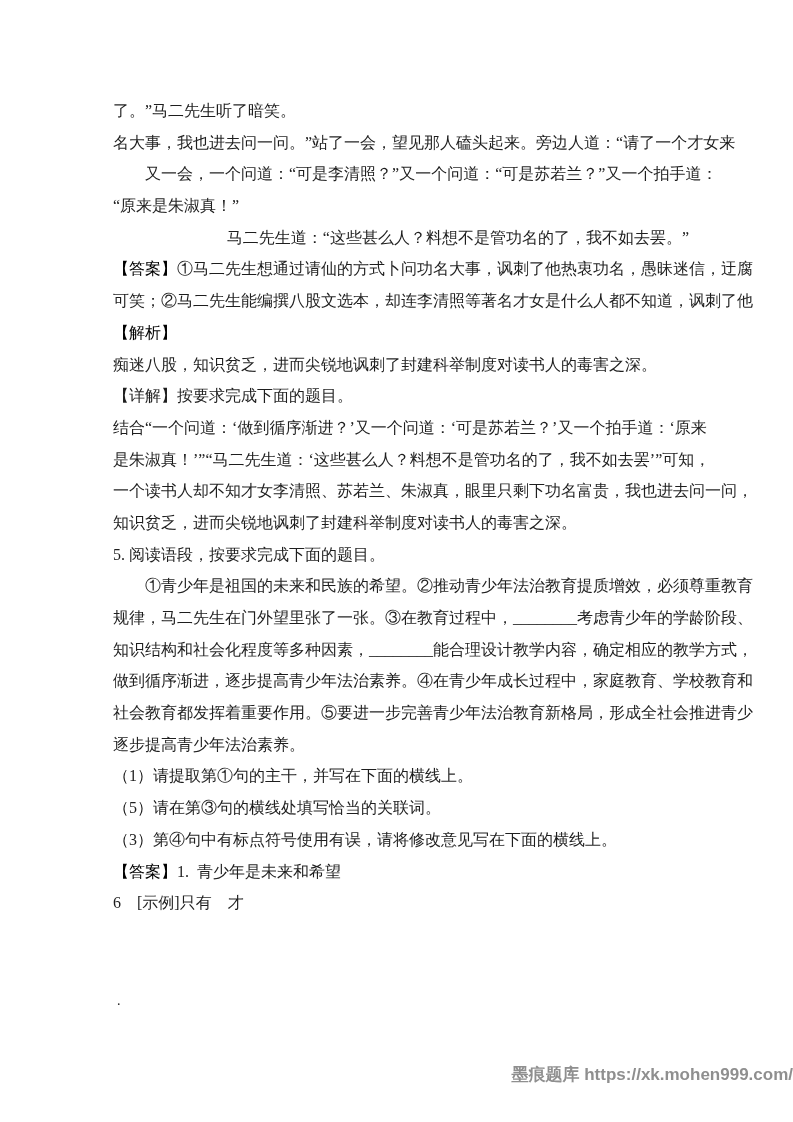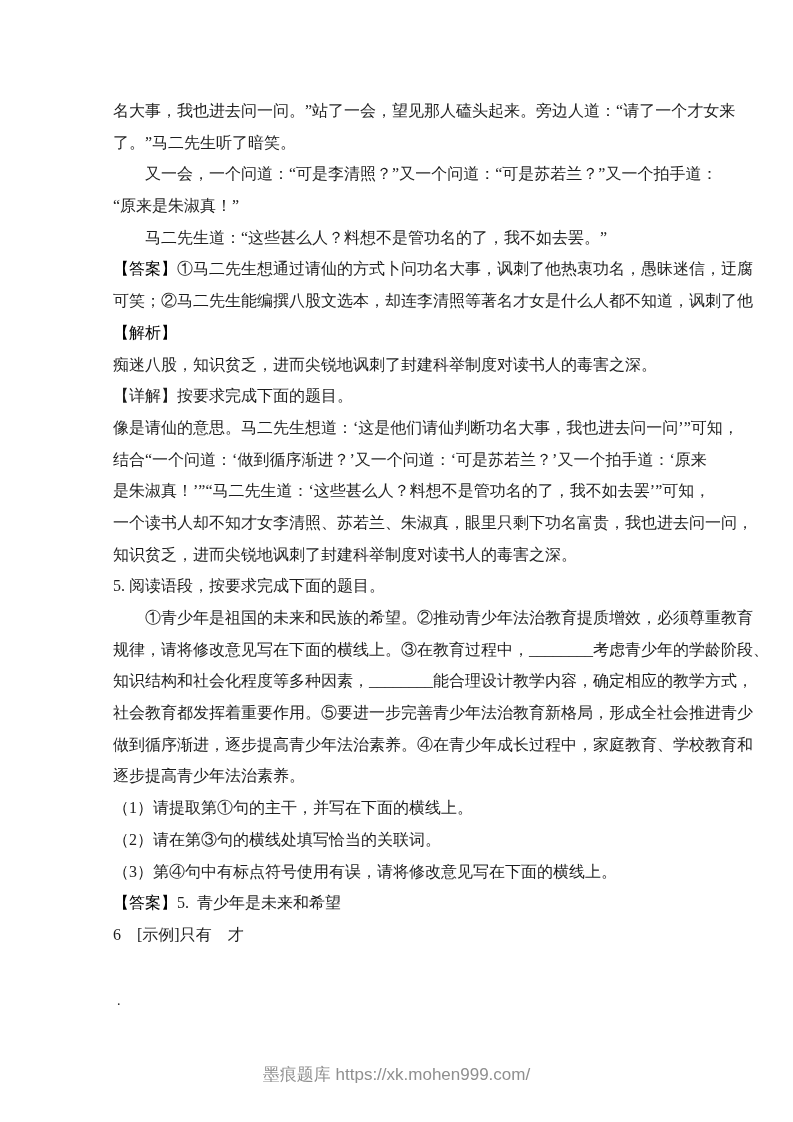--- a/index.html
+++ b/index.html
@@ -19,70 +19,70 @@
     top: 95px;
     width: 576px;
     font-size: 16px;
   }
   .line {
     white-space: pre;
     height: 31.7px;
     line-height: 31.7px;
     overflow: visible;
   }
-  .indent { padding-left: 32px; }
+  .indent { padding-left: 32px; text-align: right; }
   .blue { color: #000000; }
   .stray {
     position: absolute;
     left: 117px;
     top: 993px;
     font-size: 14px;
     color: #1e1e1e;
   }
   .footer {
     position: absolute;
     left: 0;
     top: 1063px;
     width: 793px;
-    text-align: center;
+    text-align: right;
     font-family: "Liberation Sans", "DejaVu Sans", sans-serif;
     font-size: 17px;
     color: #8f8f8f;
+    font-weight: bold;
   }
 </style>
 </head>
 <body>
 
 <div class="page">
   <div class="content" id="doc-lines">
+      <div class="line"><span>了。”马二先生听了暗笑。</span></div>
       <div class="line"><span>名大事，我也进去问一问。”站了一会，望见那人磕头起来。旁边人道：“请了一个才女来</span></div>
-      <div class="line"><span>了。”马二先生听了暗笑。</span></div>
       <div class="line indent"><span>又一会，一个问道：“可是李清照？”又一个问道：“可是苏若兰？”又一个拍手道：</span></div>
       <div class="line"><span>“原来是朱淑真！”</span></div>
       <div class="line indent"><span>马二先生道：“这些甚么人？料想不是管功名的了，我不如去罢。”</span></div>
       <div class="line"><span class="blue">【答案】</span><span>①马二先生想通过请仙的方式卜问功名大事，讽刺了他热衷功名，愚昧迷信，迂腐</span></div>
       <div class="line"><span>可笑；②马二先生能编撰八股文选本，却连李清照等著名才女是什么人都不知道，讽刺了他</span></div>
       <div class="line"><span class="blue">【解析】</span><span></span></div>
       <div class="line"><span>痴迷八股，知识贫乏，进而尖锐地讽刺了封建科举制度对读书人的毒害之深。</span></div>
       <div class="line"><span>【详解】按要求完成下面的题目。</span></div>
-      <div class="line"><span>像是请仙的意思。马二先生想道：‘这是他们请仙判断功名大事，我也进去问一问’”可知，</span></div>
       <div class="line"><span>结合“一个问道：‘做到循序渐进？’又一个问道：‘可是苏若兰？’又一个拍手道：‘原来</span></div>
       <div class="line"><span>是朱淑真！’”“马二先生道：‘这些甚么人？料想不是管功名的了，我不如去罢’”可知，</span></div>
       <div class="line"><span>一个读书人却不知才女李清照、苏若兰、朱淑真，眼里只剩下功名富贵，我也进去问一问，</span></div>
       <div class="line"><span>知识贫乏，进而尖锐地讽刺了封建科举制度对读书人的毒害之深。</span></div>
       <div class="line"><span>5. 阅读语段，按要求完成下面的题目。</span></div>
       <div class="line indent"><span>①青少年是祖国的未来和民族的希望。②推动青少年法治教育提质增效，必须尊重教育</span></div>
-      <div class="line"><span>规律，请将修改意见写在下面的横线上。③在教育过程中，________考虑青少年的学龄阶段、</span></div>
+      <div class="line"><span>规律，马二先生在门外望里张了一张。③在教育过程中，________考虑青少年的学龄阶段、</span></div>
       <div class="line"><span>知识结构和社会化程度等多种因素，________能合理设计教学内容，确定相应的教学方式，</span></div>
+      <div class="line"><span>做到循序渐进，逐步提高青少年法治素养。④在青少年成长过程中，家庭教育、学校教育和</span></div>
       <div class="line"><span>社会教育都发挥着重要作用。⑤要进一步完善青少年法治教育新格局，形成全社会推进青少</span></div>
-      <div class="line"><span>做到循序渐进，逐步提高青少年法治素养。④在青少年成长过程中，家庭教育、学校教育和</span></div>
       <div class="line"><span>逐步提高青少年法治素养。</span></div>
       <div class="line"><span>（1）请提取第①句的主干，并写在下面的横线上。</span></div>
-      <div class="line"><span>（2）请在第③句的横线处填写恰当的关联词。</span></div>
+      <div class="line"><span>（5）请在第③句的横线处填写恰当的关联词。</span></div>
       <div class="line"><span>（3）第④句中有标点符号使用有误，请将修改意见写在下面的横线上。</span></div>
-      <div class="line"><span class="blue">【答案】</span><span>5.  青少年是未来和希望</span></div>
+      <div class="line"><span class="blue">【答案】</span><span>1.  青少年是未来和希望</span></div>
       <div class="line"><span>6　[示例]只有　才</span></div>
     </div>
   <div class="stray">.</div>
   <div class="footer">
     <span>墨痕题库 https://xk.mohen999.com/</span>
   </div>
 </div>
 
 </body></html>

